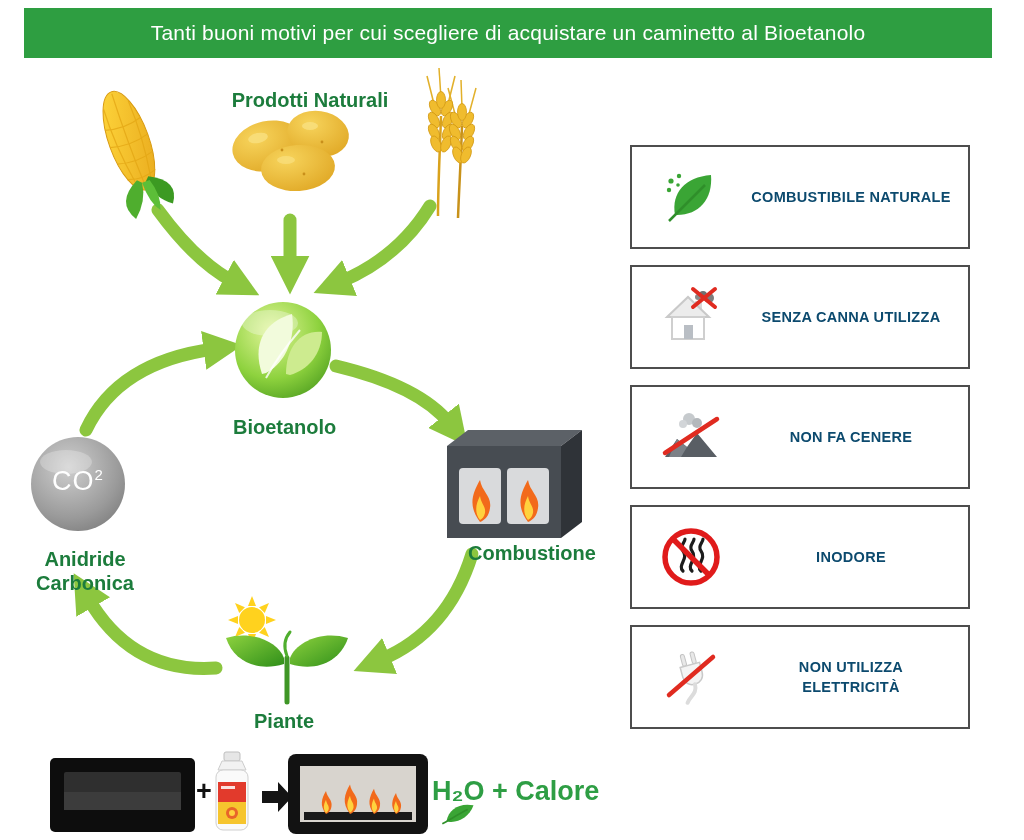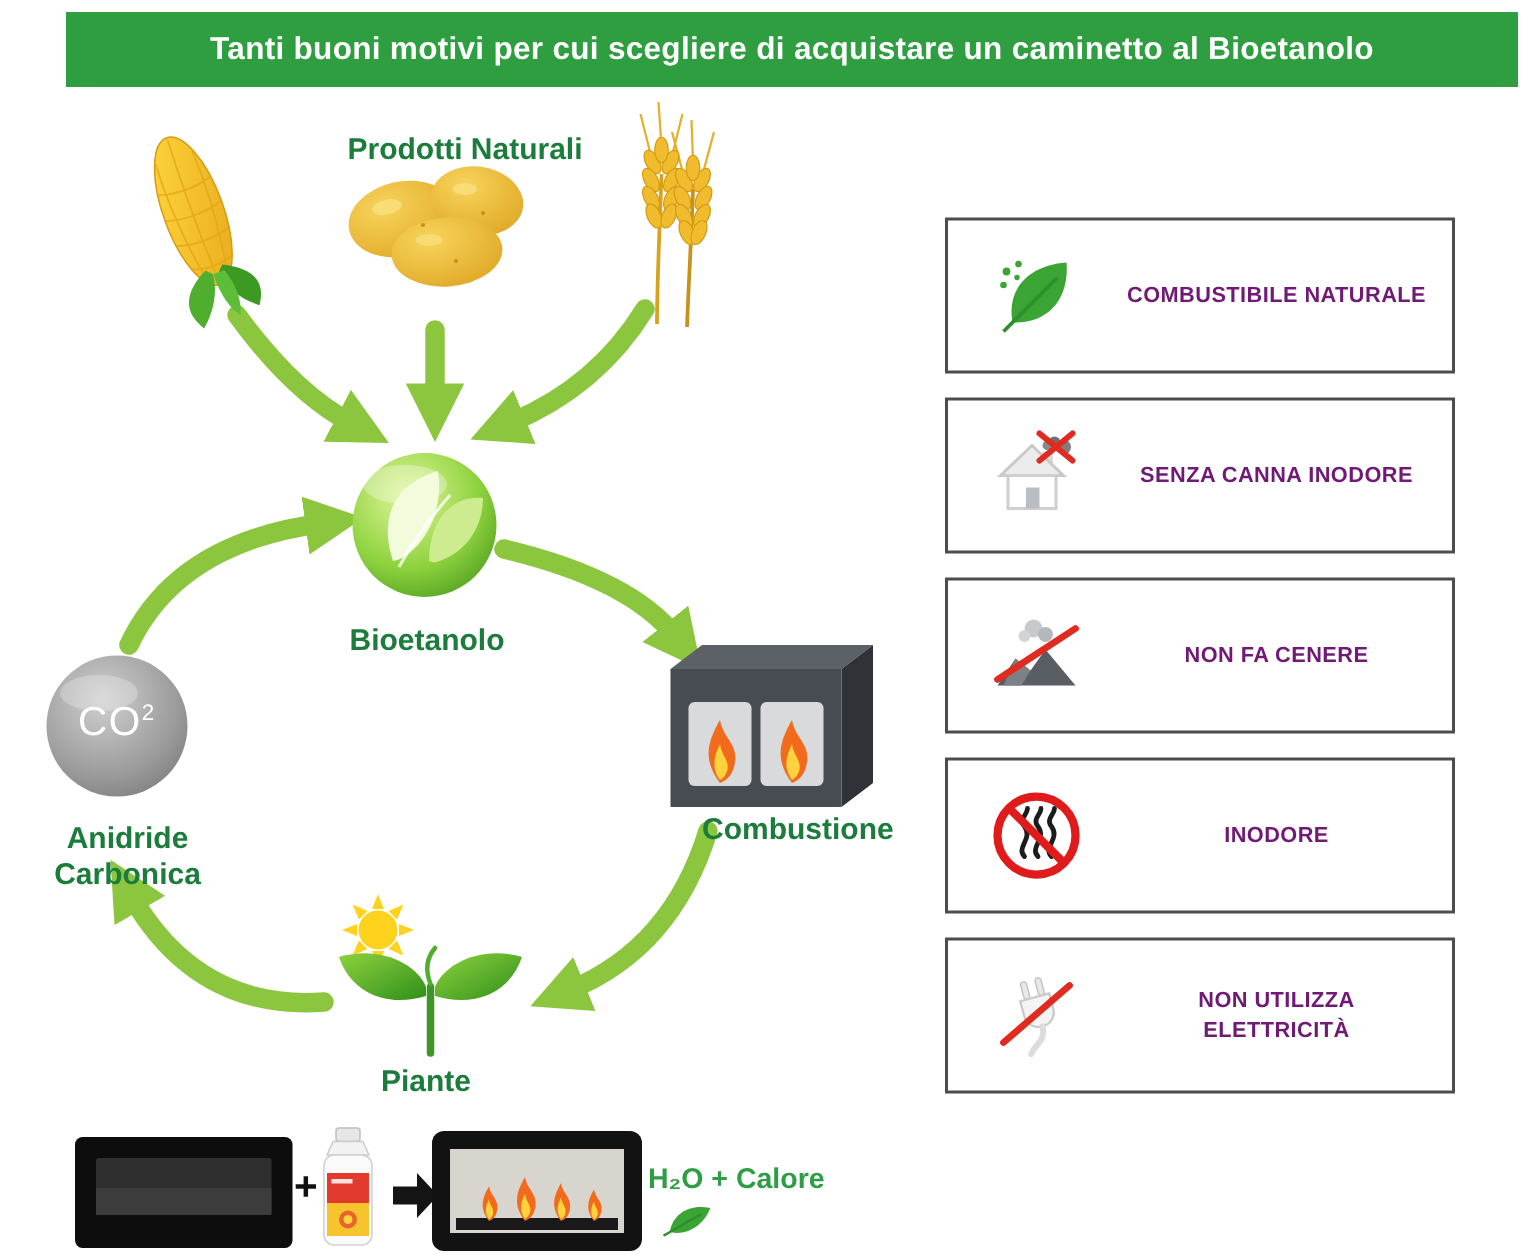--- a/index.html
+++ b/index.html
@@ -1,45 +1,45 @@
 <!DOCTYPE html>
 <html><head>
 <meta charset="utf-8">
 <style>
   *{margin:0;padding:0;box-sizing:border-box}
   html,body{width:1024px;height:840px;background:#fff;font-family:"Liberation Sans","DejaVu Sans",sans-serif}
   .page{position:relative;width:1024px;height:840px;background:#fff;overflow:hidden}
 
-  .banner{position:absolute;left:44px;top:8px;width:968px;height:50px;background:#2e9e41;
+  .banner{position:absolute;left:24px;top:8px;width:968px;height:50px;background:#2e9e41;
           color:#fff;display:flex;align-items:center;justify-content:center;
-          font-size:21px;font-weight:bold;letter-spacing:.2px;text-align:center}
+          font-size:21px;font-weight:normal;letter-spacing:.2px;text-align:center}
 
   .cycle-svg{position:absolute;left:0;top:0}
   .bottom-svg{position:absolute;left:40px;top:748px}
 
   .cycle-label{position:absolute;color:#1c7c3c;font-weight:bold;font-size:20px;text-align:center;line-height:1.2}
   .lbl-products{left:225px;top:88px;width:170px}
   .lbl-bio{left:233px;top:415px;width:100px}
   .lbl-comb{left:468px;top:541px;width:120px}
   .lbl-piante{left:244px;top:709px;width:80px}
   .lbl-co2{left:10px;top:547px;width:150px}
 
   .co2-text{position:absolute;left:34px;top:466px;width:88px;text-align:center;
             color:#fff;font-weight:normal;font-size:27px;letter-spacing:1px}
   .co2-text sup{font-size:15px}
 
   .features{position:absolute;left:630px;top:145px;width:340px}
   .feature-box{display:flex;align-items:center;height:104px;border:2px solid #4d4d4d;
                background:#fff;margin-bottom:16px}
   .feature-icon{flex:0 0 118px;display:flex;justify-content:center;align-items:center}
-  .feature-label{flex:1;text-align:center;font-weight:bold;font-size:14.5px;color:#701a75;
+  .feature-label{flex:1;text-align:center;font-weight:bold;font-size:14.5px;color:#0c4a6e;
                  padding-right:16px;line-height:1.4;letter-spacing:.3px}
 
   .plus-sign{position:absolute;left:196px;top:776px;font-size:27px;font-weight:bold;color:#111}
-  .h2o-text{position:absolute;left:432px;top:776px;width:200px;font-size:19px;
+  .h2o-text{position:absolute;left:432px;top:776px;width:200px;font-size:27px;
             font-weight:bold;color:#2e9e44}
 </style>
 </head>
 <body>
 
 <div class="page">
 
   <div class="banner">Tanti buoni motivi per cui scegliere di acquistare un caminetto al Bioetanolo</div>
 
   <svg class="cycle-svg" width="620" height="760" viewBox="0 0 620 760">
@@ -221,21 +221,21 @@
           <circle cx="44" cy="10" r="4" fill="#707070"></circle>
             <circle cx="50" cy="13" r="5" fill="#7e7e7e"></circle>
             <circle cx="39" cy="12" r="3" fill="#8a8a8a"></circle>
           <polygon points="8,32 29,12 50,32" fill="#ececec" stroke="#c9c9c9" stroke-width="2"></polygon>
           <rect x="13" y="32" width="32" height="22" fill="#ffffff" stroke="#cfcfcf" stroke-width="2"></rect>
           <rect x="25" y="40" width="9" height="14" fill="#b9bec4"></rect>
           <line x1="34" y1="4" x2="56" y2="22" stroke="#e02b20" stroke-width="4" stroke-linecap="round"></line>
           <line x1="56" y1="4" x2="34" y2="22" stroke="#e02b20" stroke-width="4" stroke-linecap="round"></line>
         </svg>
       </div>
-      <div class="feature-label">SENZA CANNA INODORE</div>
+      <div class="feature-label">SENZA CANNA UTILIZZA</div>
     </div>
 
     <div class="feature-box">
       <div class="feature-icon">
         <svg width="64" height="64" viewBox="0 0 64 64">
           <circle cx="30" cy="14" r="6" fill="#c6cacd"></circle>
             <circle cx="38" cy="18" r="5" fill="#b4b8bc"></circle>
             <circle cx="24" cy="19" r="4" fill="#d2d5d8"></circle>
           <polygon points="6,52 18,34 28,42 38,28 58,52" fill="#595e64"></polygon>
           <polygon points="18,34 28,42 22,52 10,52" fill="#7c8187"></polygon>

